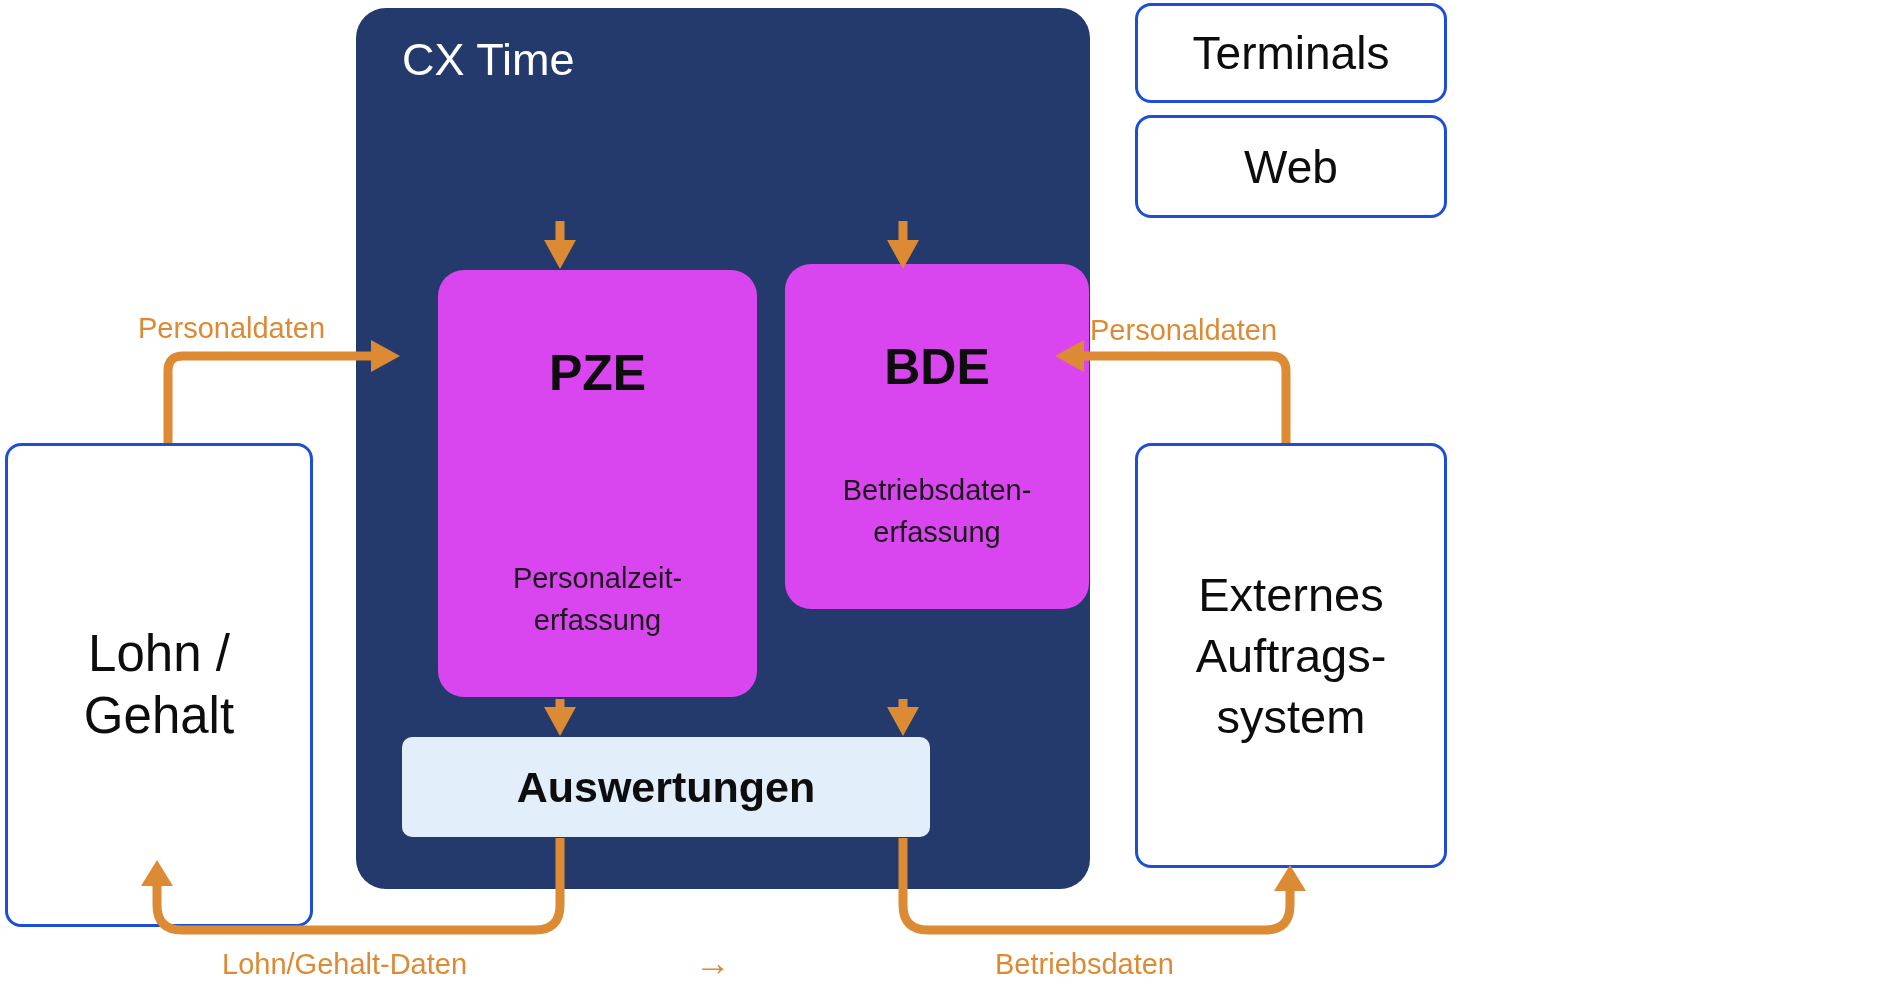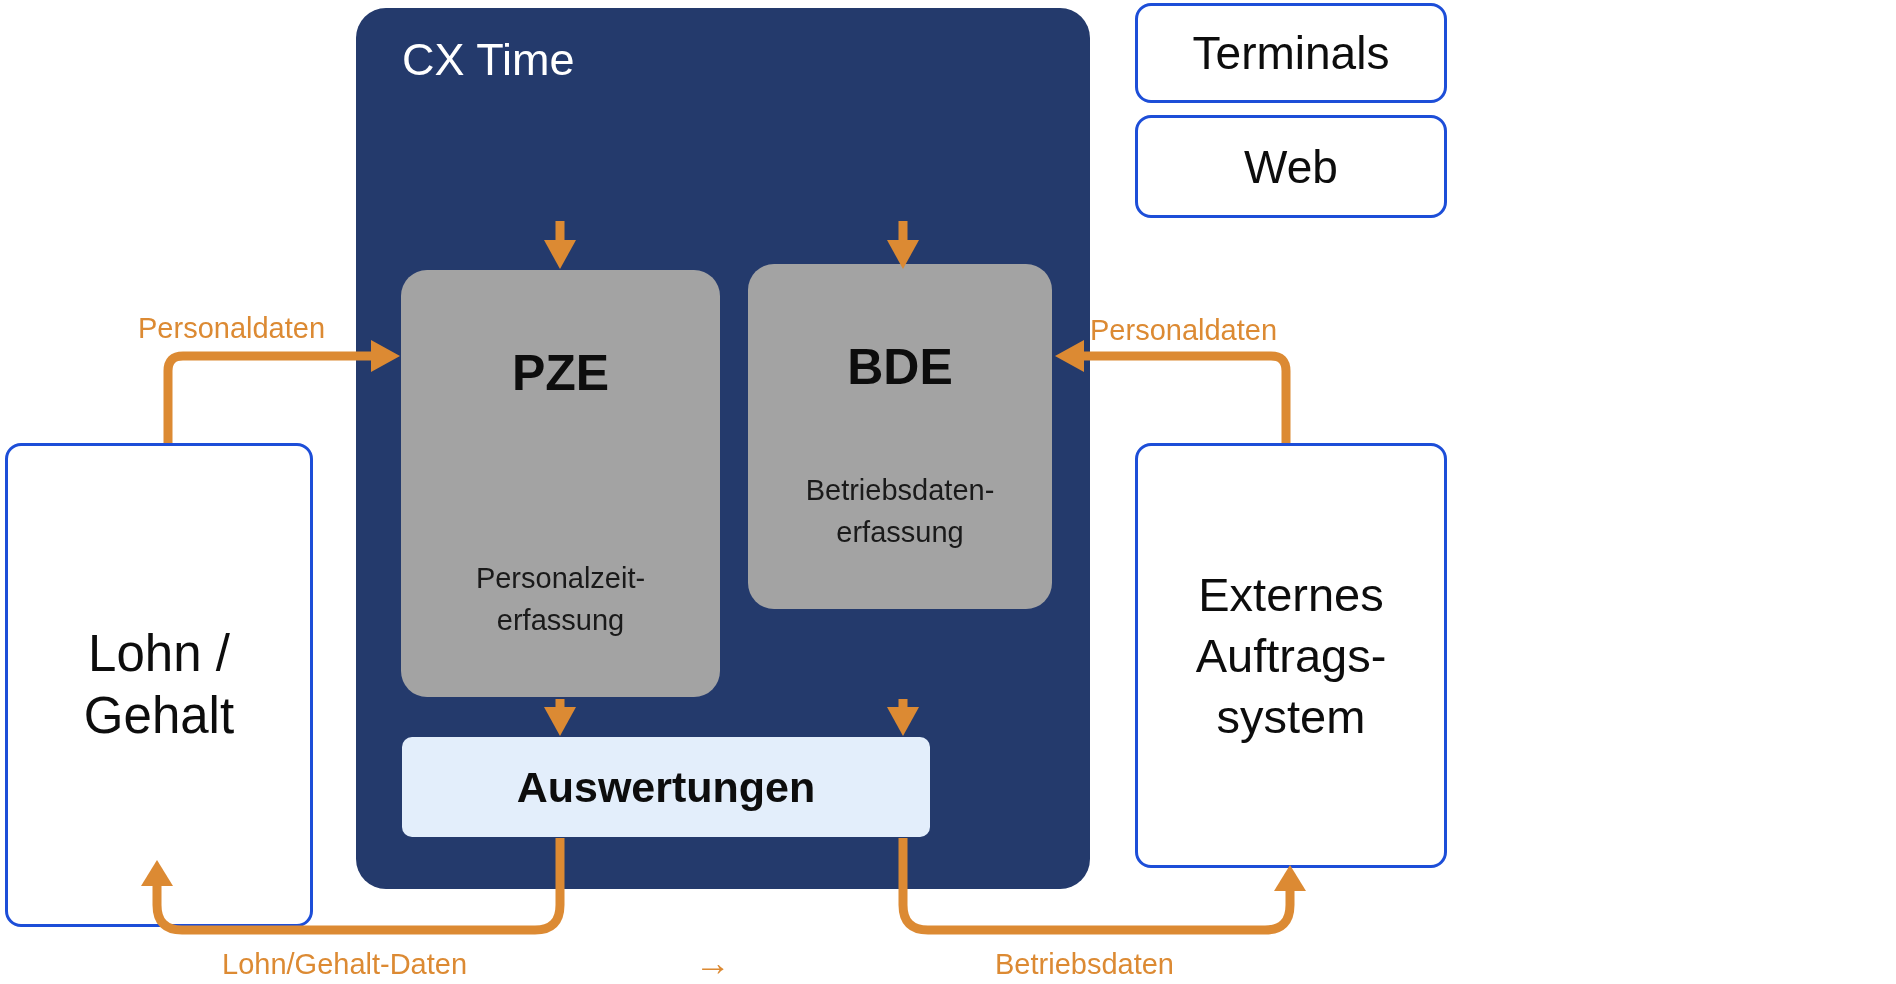--- a/index.html
+++ b/index.html
@@ -35,22 +35,23 @@
     display: flex; align-items: center; justify-content: center;
     color: #0d0d0d;
     font-size: 43px;
     font-weight: bold;
   }
   .bar.stempeldaten { left: 402px; top: 124px; width: 650px; height: 94px; }
   .bar.auswertungen { left: 402px; top: 737px; width: 528px; height: 100px; }
 
   
   .module {
-    background: #a3a3a3;
+    background: #d946ef;
     border-radius: 26px;
+    margin-left: 37px;
   }
   .module.pze { left: 401px; top: 270px; width: 319px; height: 427px; }
   .module.bde { left: 748px; top: 264px; width: 304px; height: 345px; }
   .module .module-title {
     position: absolute; left: 0; top: 74px; width: 100%;
     text-align: center;
     color: #0d0d0d; font-size: 50px; font-weight: bold;
   }
   .module .module-sub {
     position: absolute; left: 0; bottom: 56px; width: 100%;

